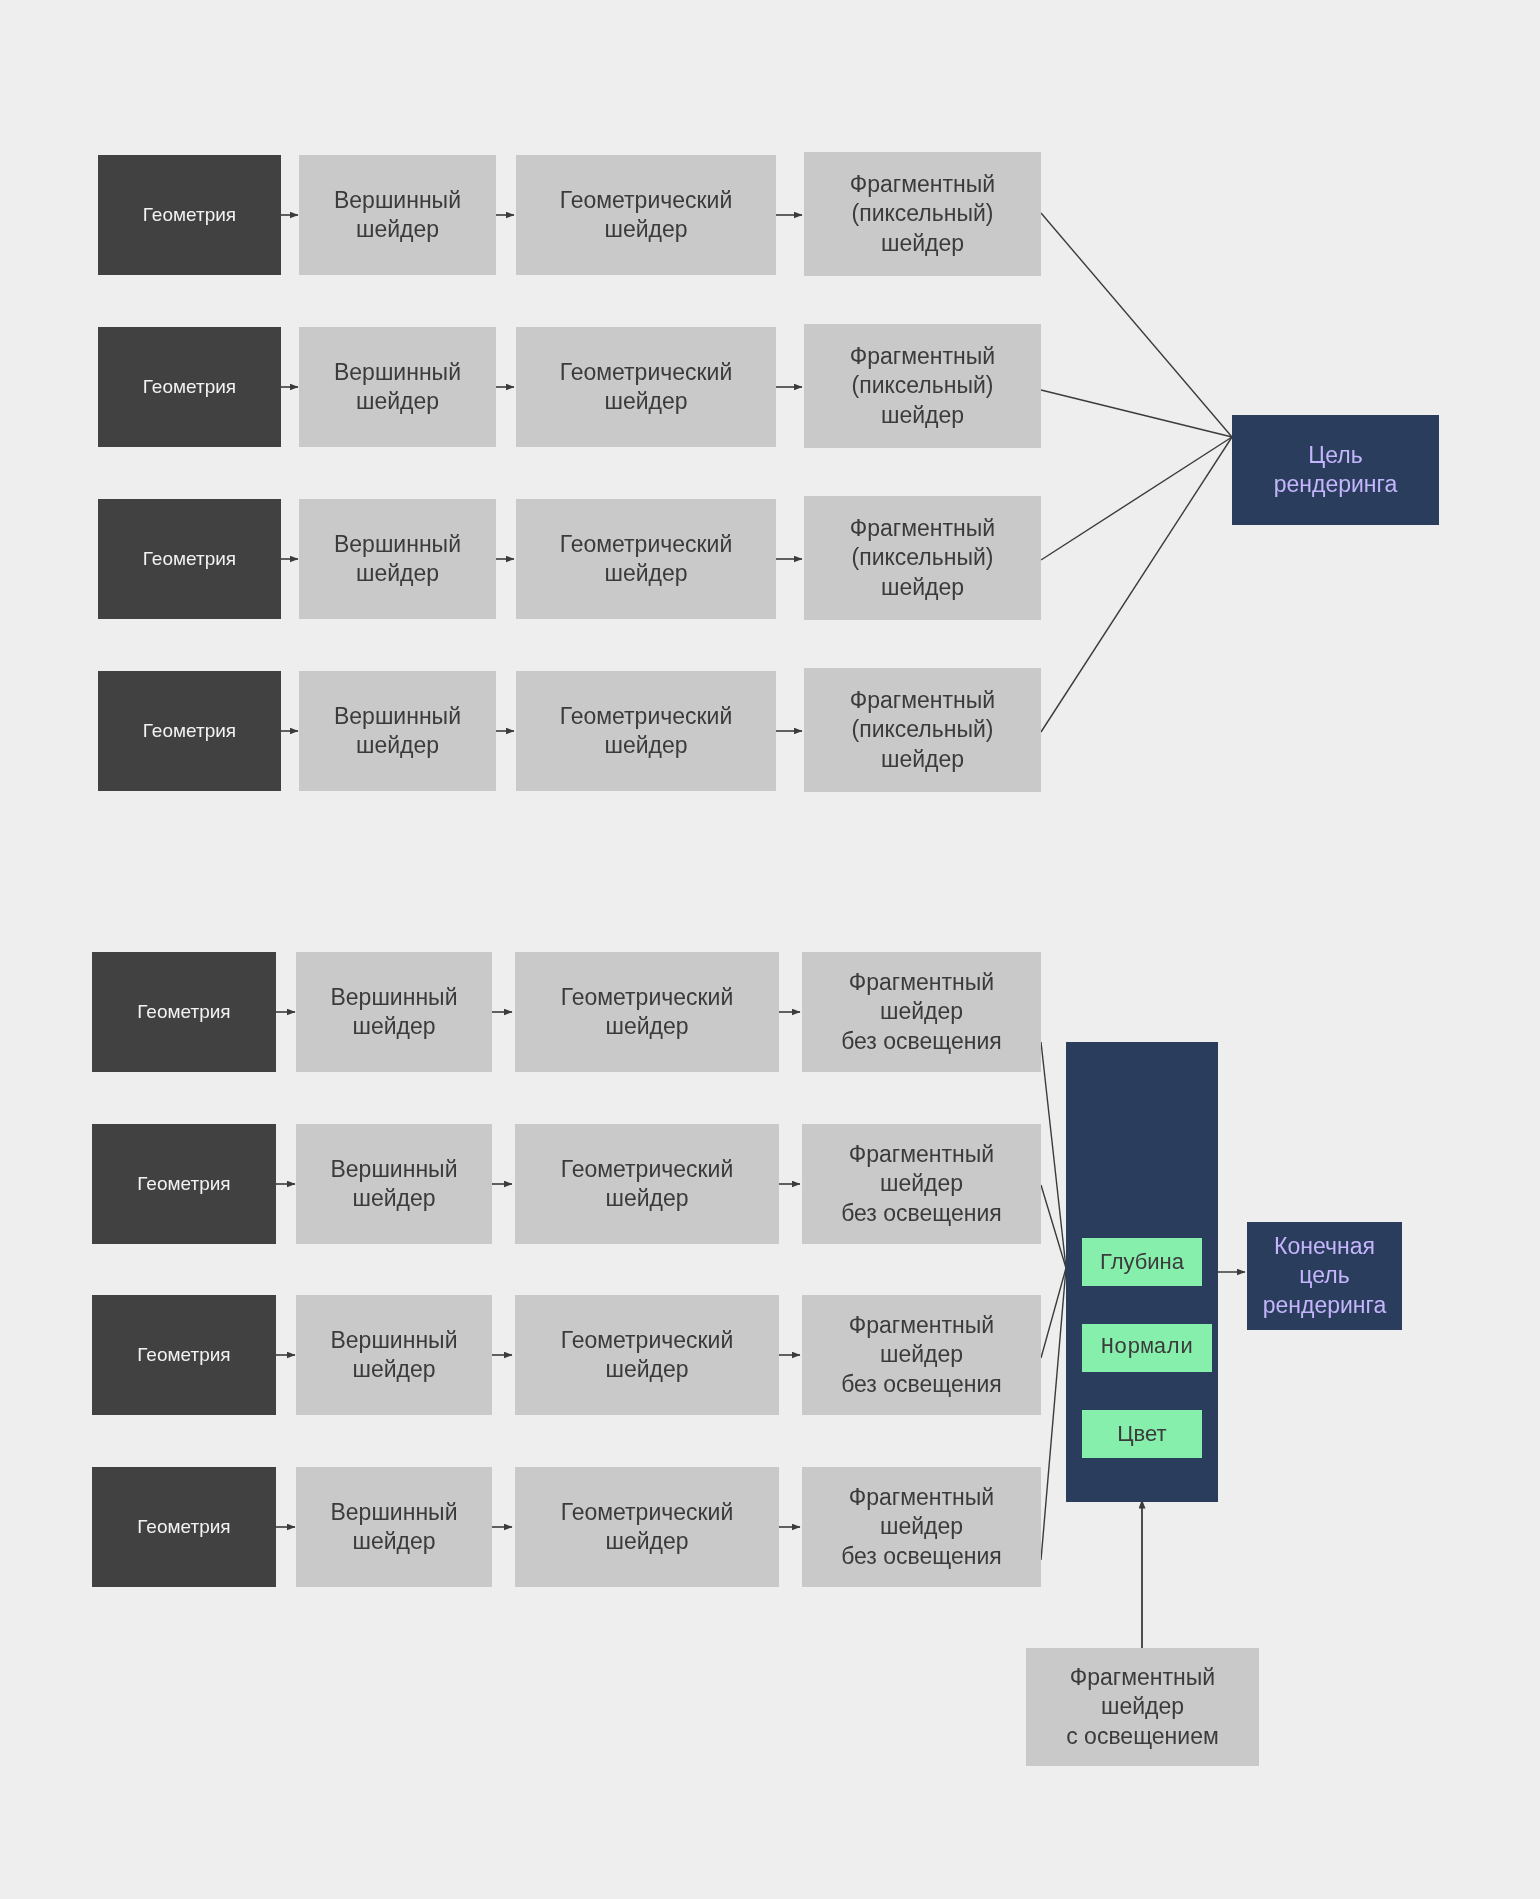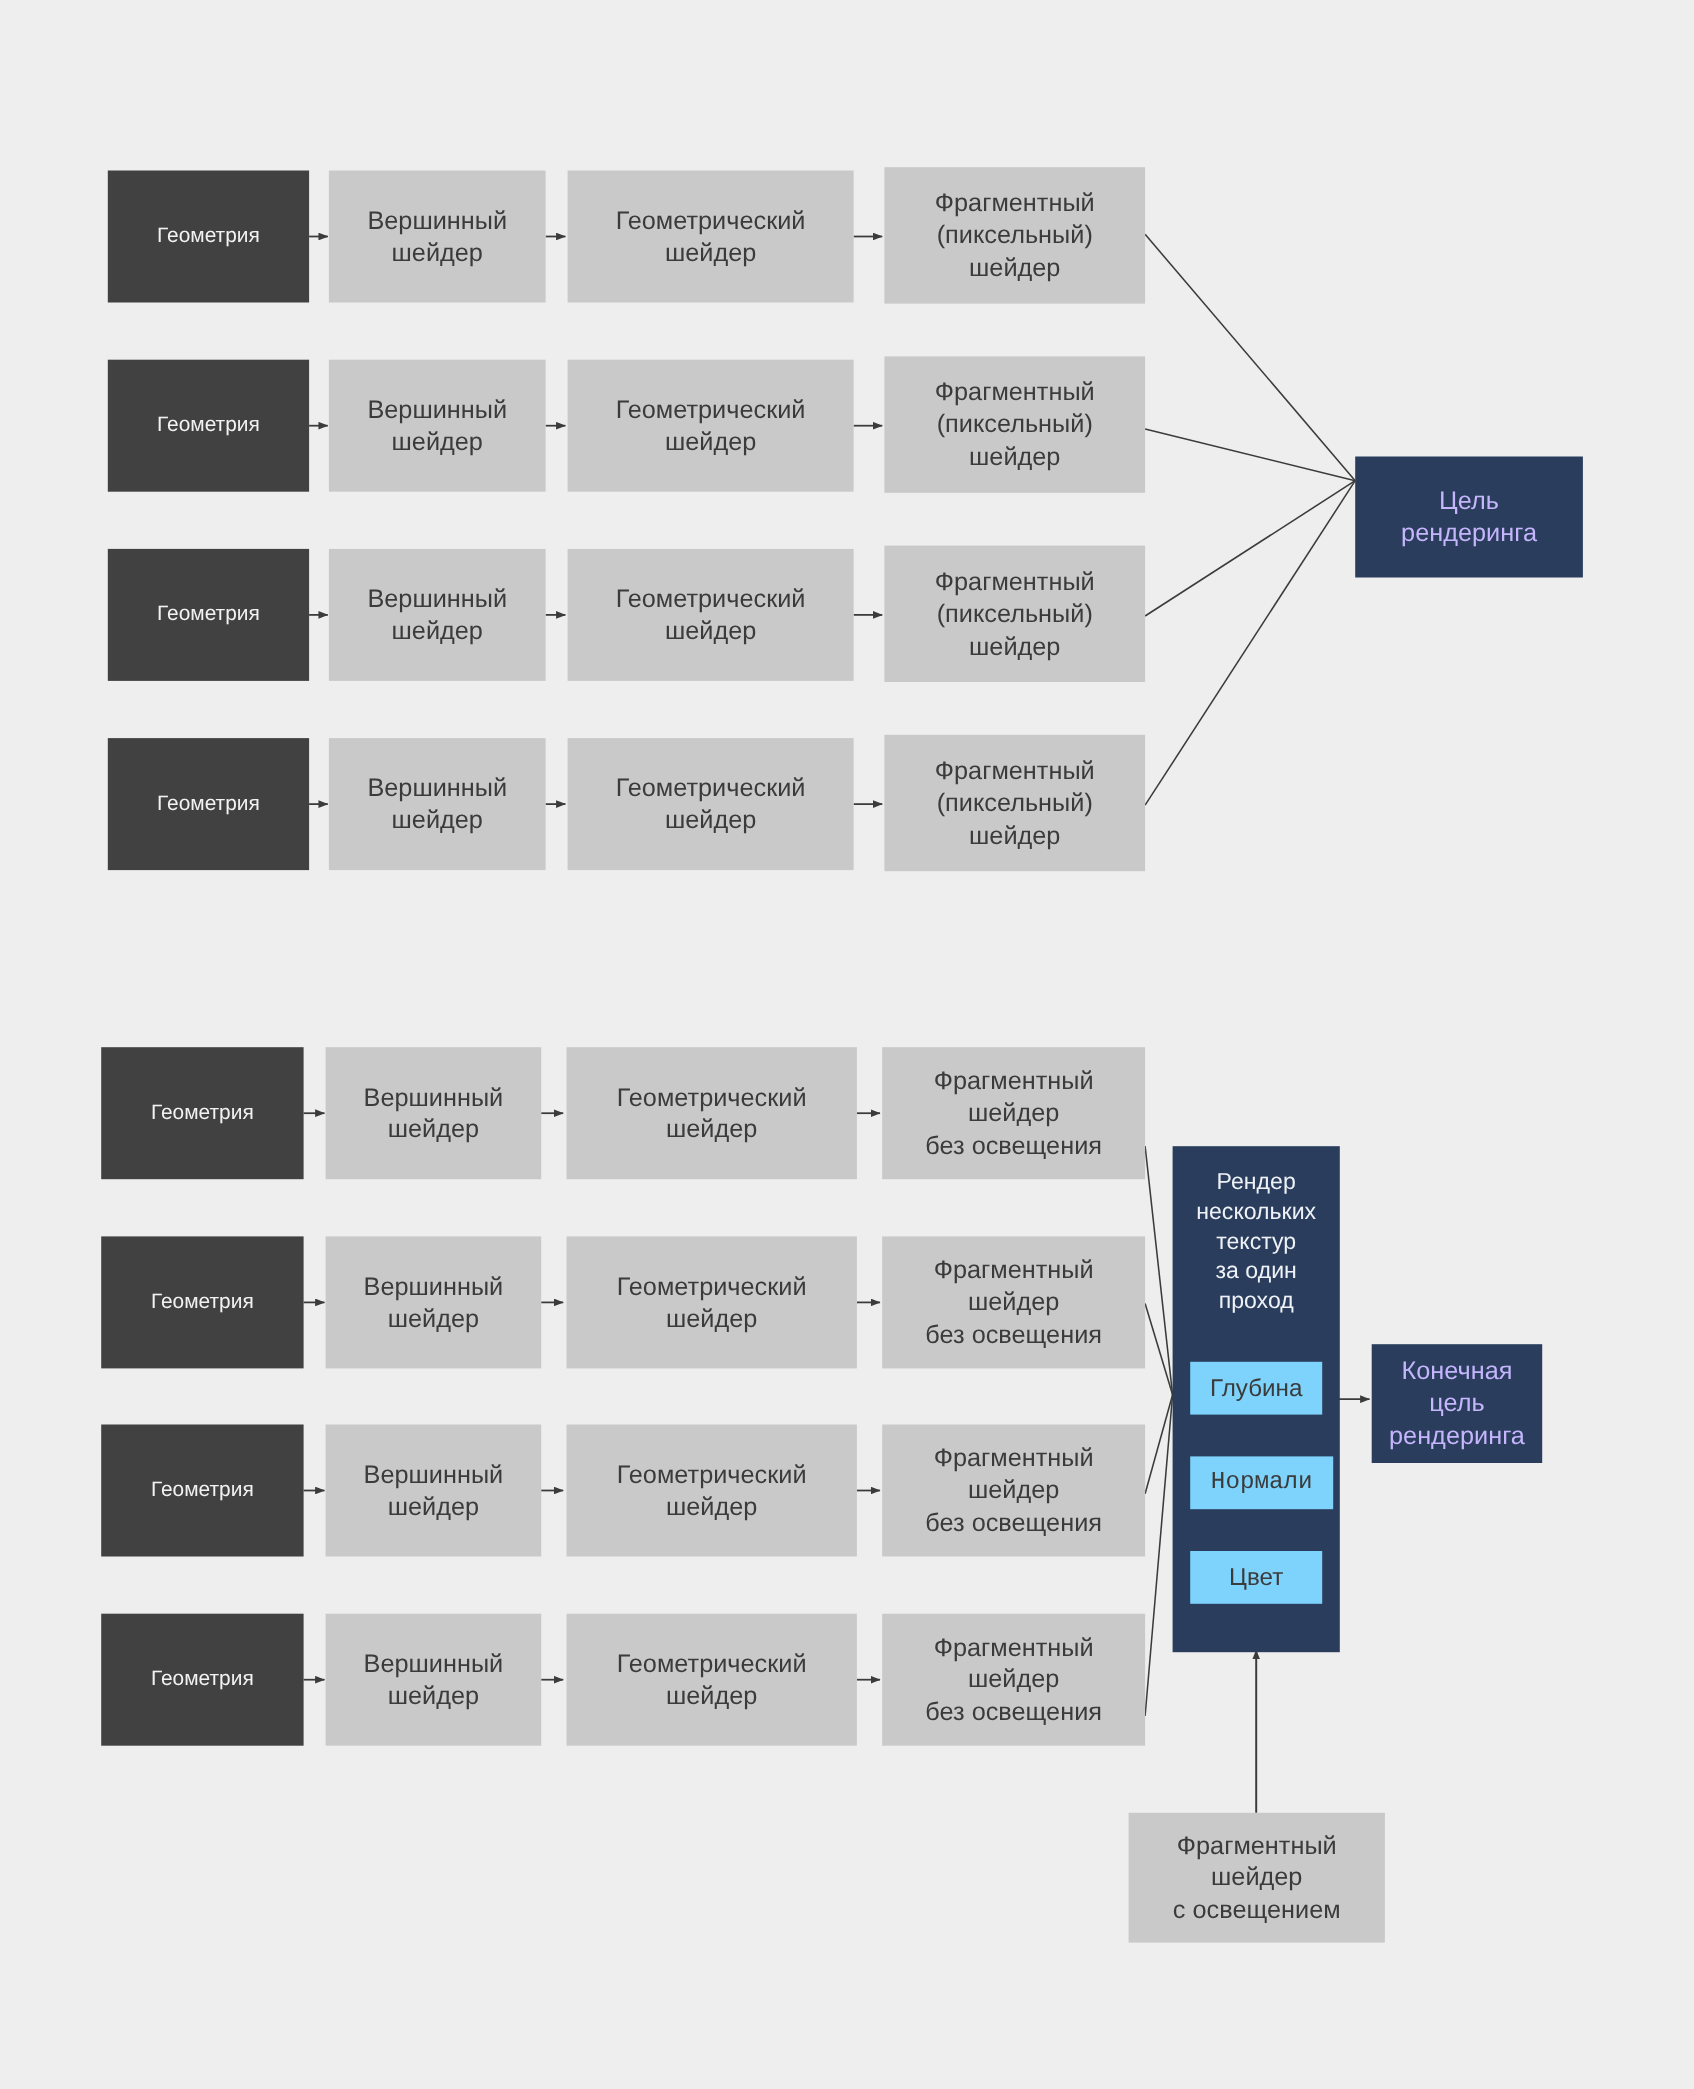--- a/index.html
+++ b/index.html
@@ -64,21 +64,21 @@
     left: 0;
     right: 0;
     text-align: center;
     white-space: pre-line;
     line-height: 1.28;
     font-size: 21px;
   }
   .mrt-slot {
     position: absolute;
     box-sizing: border-box;
-    background: #7dd3fc;
+    background: #86efac;
     color: #3b3b3b;
     font-size: 22px;
     display: flex;
     align-items: center;
     justify-content: center;
   }
 </style>
 </head>
 <body>
 
@@ -219,25 +219,20 @@
   <div class="node node-geometry" style="left:92px;  top:1467px; width:184px; height:120px;">Геометрия</div>
   <div class="node node-stage" style="left:296px; top:1467px; width:196px; height:120px;">Вершинный
 шейдер</div>
   <div class="node node-stage" style="left:515px; top:1467px; width:264px; height:120px;">Геометрический
 шейдер</div>
   <div class="node node-stage" style="left:802px; top:1467px; width:239px; height:120px;">Фрагментный
 шейдер
 без освещения</div>
 
   <div class="node node-mrt" style="left:1066px; top:1042px; width:152px; height:460px;">
-    <div class="mrt-title" style="top:20px;">Рендер
-нескольких
-текстур
-за один
-проход</div>
     <div class="mrt-slot" style="left:16px; top:196px; width:120px; height:48px;">Глубина</div>
     <div class="mrt-slot" style="left:16px; top:282px; width:130px; height:48px;font-family:Liberation Mono, monospace;">Нормали</div>
     <div class="mrt-slot" style="left:16px; top:368px; width:120px; height:48px;">Цвет</div>
   </div>
 
   <div class="node node-target" style="left:1247px; top:1222px; width:155px; height:108px;">Конечная
 цель
 рендеринга</div>
 
   <div class="node node-stage" style="left:1026px; top:1648px; width:233px; height:118px;">Фрагментный

